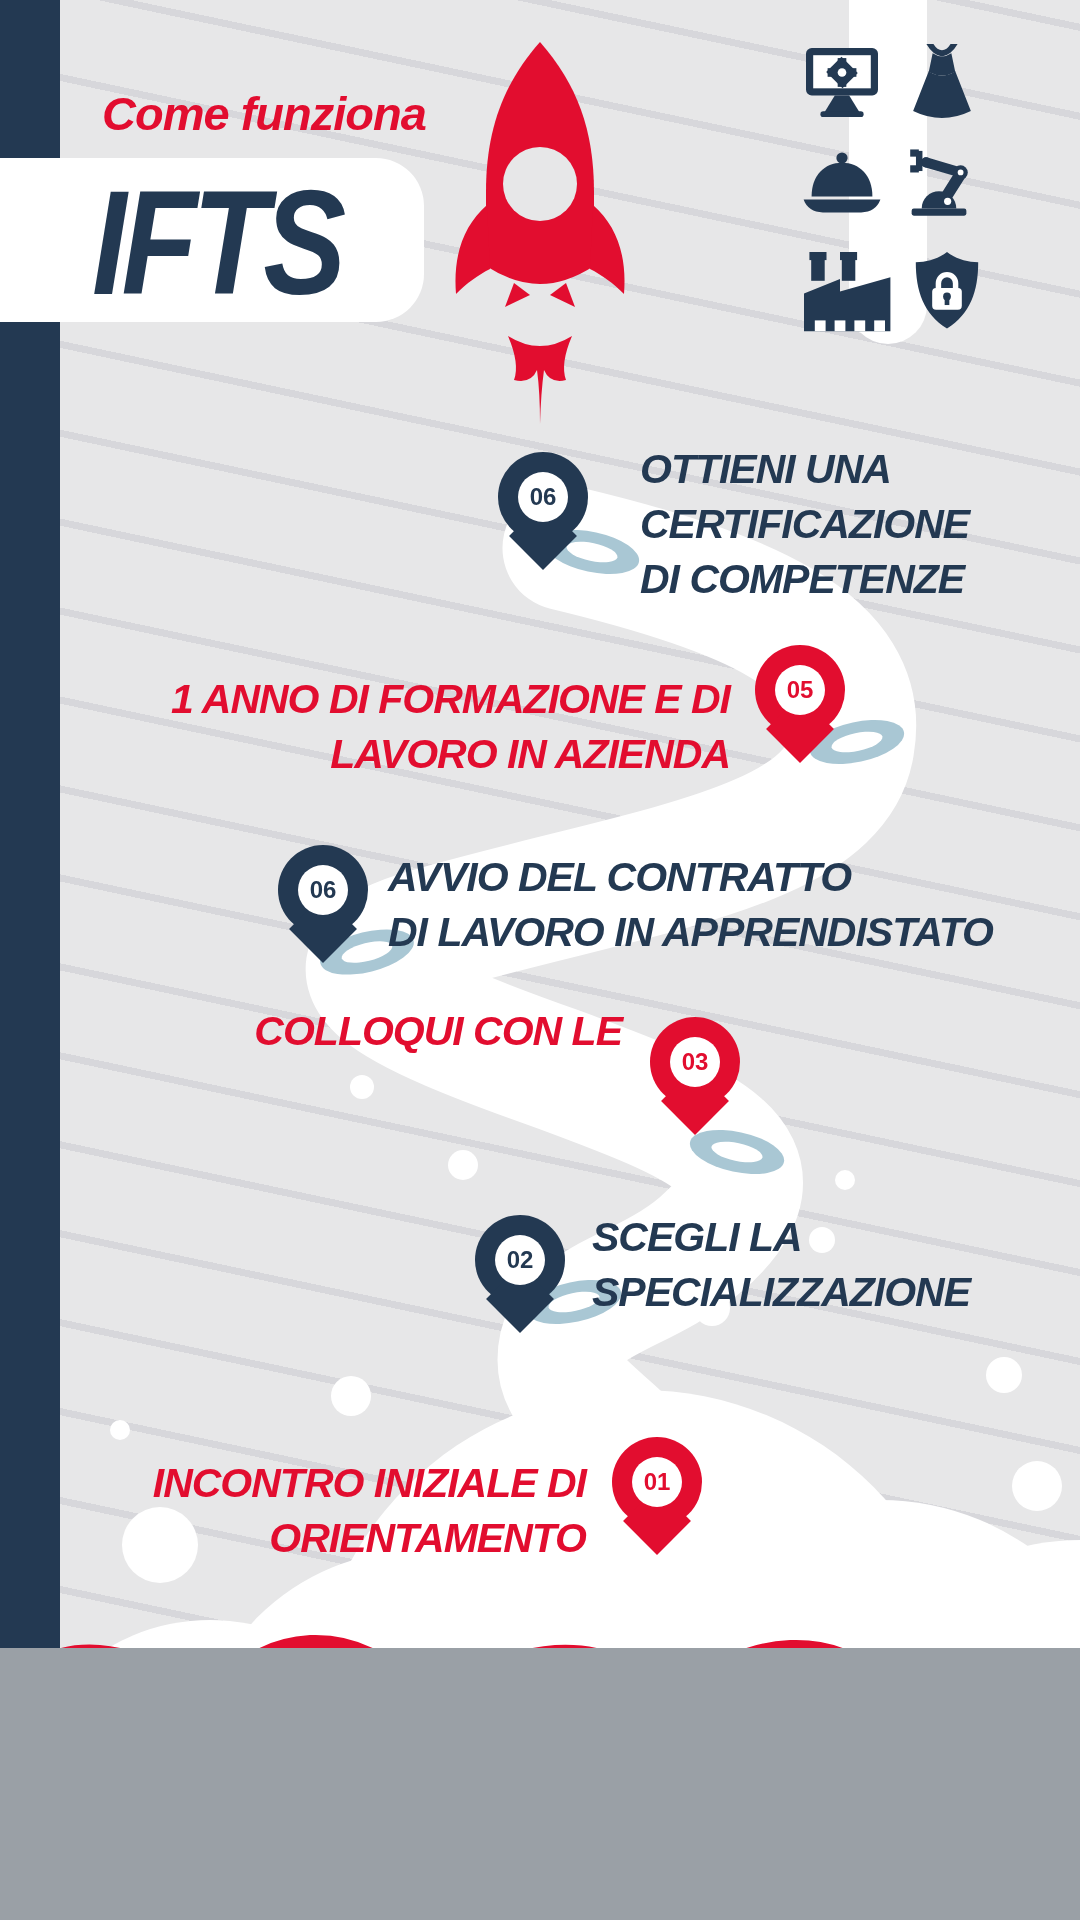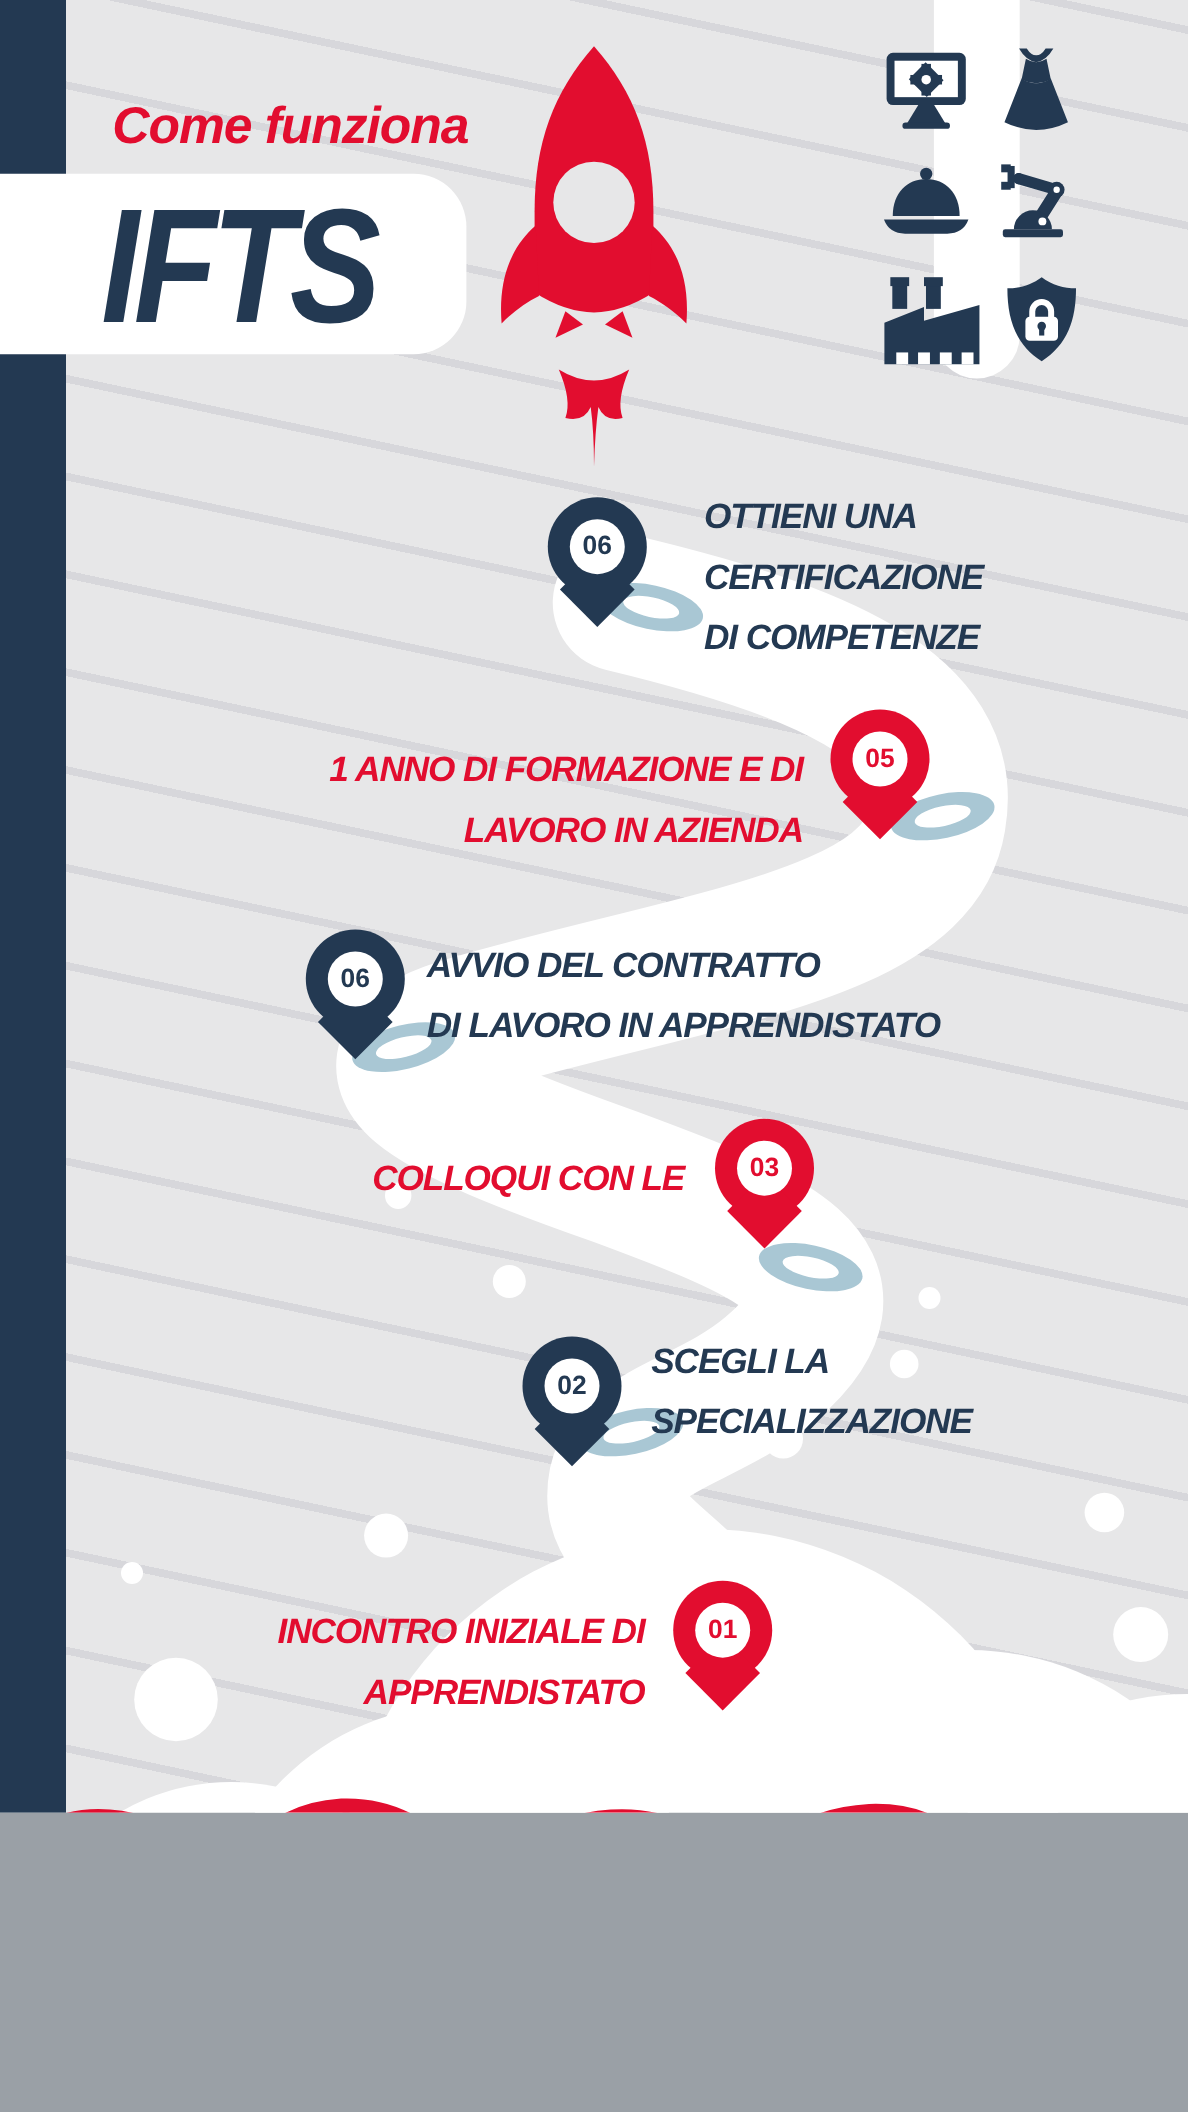--- a/index.html
+++ b/index.html
@@ -13,21 +13,21 @@
   .svg-layer{position:absolute;left:0;top:0;}
   
   .titlebox{position:absolute;left:0;top:158px;width:424px;height:164px;background:#fff;
             border-radius:0 48px 48px 0;}
   .kicker{position:absolute;left:102px;top:86px;font-size:47px;font-style:italic;font-weight:bold;
           color:#E20D2F;letter-spacing:-1px;white-space:nowrap;}
   .brand{position:absolute;left:92px;top:168px;font-size:148px;line-height:150px;font-style:italic;
          font-weight:bold;color:#233952;letter-spacing:-6px;}
   .brand span{display:inline-block;transform:scaleX(.84);transform-origin:left center;}
   
-  .step-label{position:absolute;font-size:32px;line-height:55px;font-style:italic;font-weight:bold;
+  .step-label{position:absolute;font-size:41px;line-height:55px;font-style:italic;font-weight:bold;
               letter-spacing:-1px;white-space:nowrap;}
   .step-label div{white-space:nowrap;}
   .t-navy{color:#233952;} .t-red{color:#E20D2F;}
   .al-r{text-align:right;}
   
   .pin{position:absolute;width:90px;height:90px;border-radius:50%;z-index:6;}
   .pin .tail{position:absolute;left:21px;top:60px;width:48px;height:48px;background:inherit;
              transform:rotate(45deg);}
   .pin .inner{position:absolute;left:50%;top:50%;transform:translate(-50%,-50%);
               width:50px;height:50px;border-radius:50%;background:#fff;display:flex;
@@ -194,30 +194,30 @@
     <div>DI COMPETENZE</div>
   </div>
   <div class="step-label t-red al-r" style="right:350px;top:672px;">
     <div>1 ANNO DI FORMAZIONE E DI</div>
     <div>LAVORO IN AZIENDA</div>
   </div>
   <div class="step-label t-navy" style="left:388px;top:850px;">
     <div>AVVIO DEL CONTRATTO</div>
     <div>DI LAVORO IN APPRENDISTATO</div>
   </div>
-  <div class="step-label t-red al-r" style="right:458px;top:1044px;">
+  <div class="step-label t-red al-r" style="right:458px;top:1004px;">
     <div>COLLOQUI CON LE</div>
   </div>
   <div class="step-label t-navy" style="left:592px;top:1210px;">
     <div>SCEGLI LA</div>
     <div>SPECIALIZZAZIONE</div>
   </div>
   <div class="step-label t-red al-r" style="right:494px;top:1456px;">
     <div>INCONTRO INIZIALE DI</div>
-    <div>APPRENDISTATO</div>
+    <div>ORIENTAMENTO</div>
   </div>
 
   <div class="pin p-navy" style="left:498px;top:452px;">
     <div class="tail"></div>
     <div class="inner">06</div>
   </div>
   <div class="pin p-red" style="left:755px;top:645px;">
     <div class="tail"></div>
     <div class="inner">05</div>
   </div>

